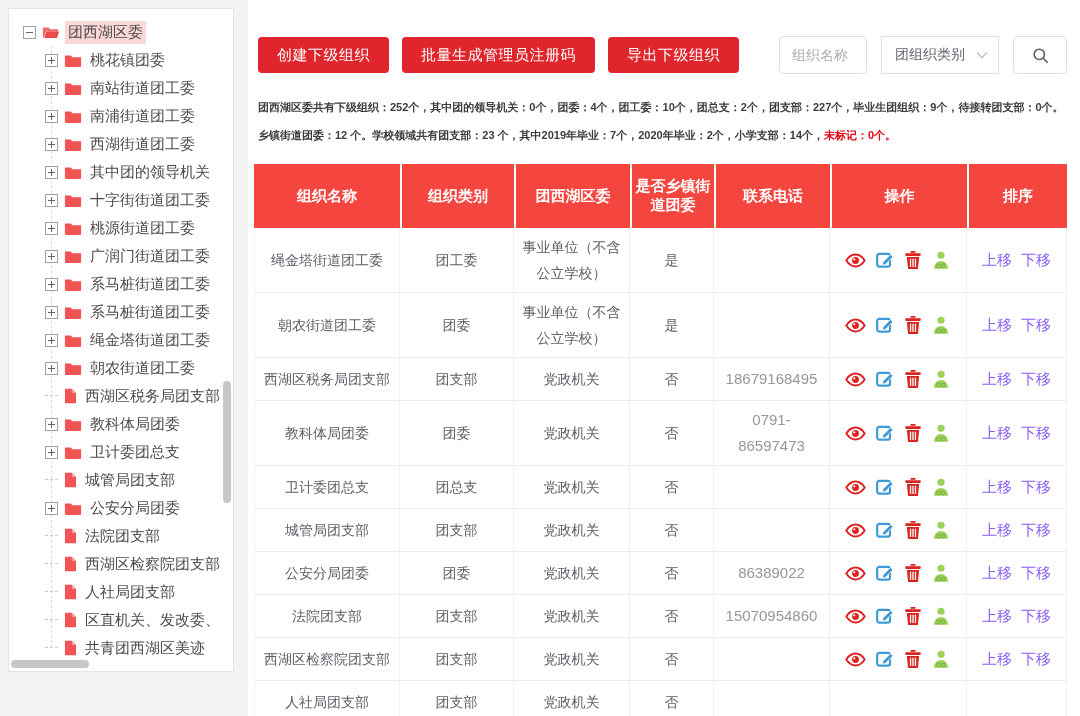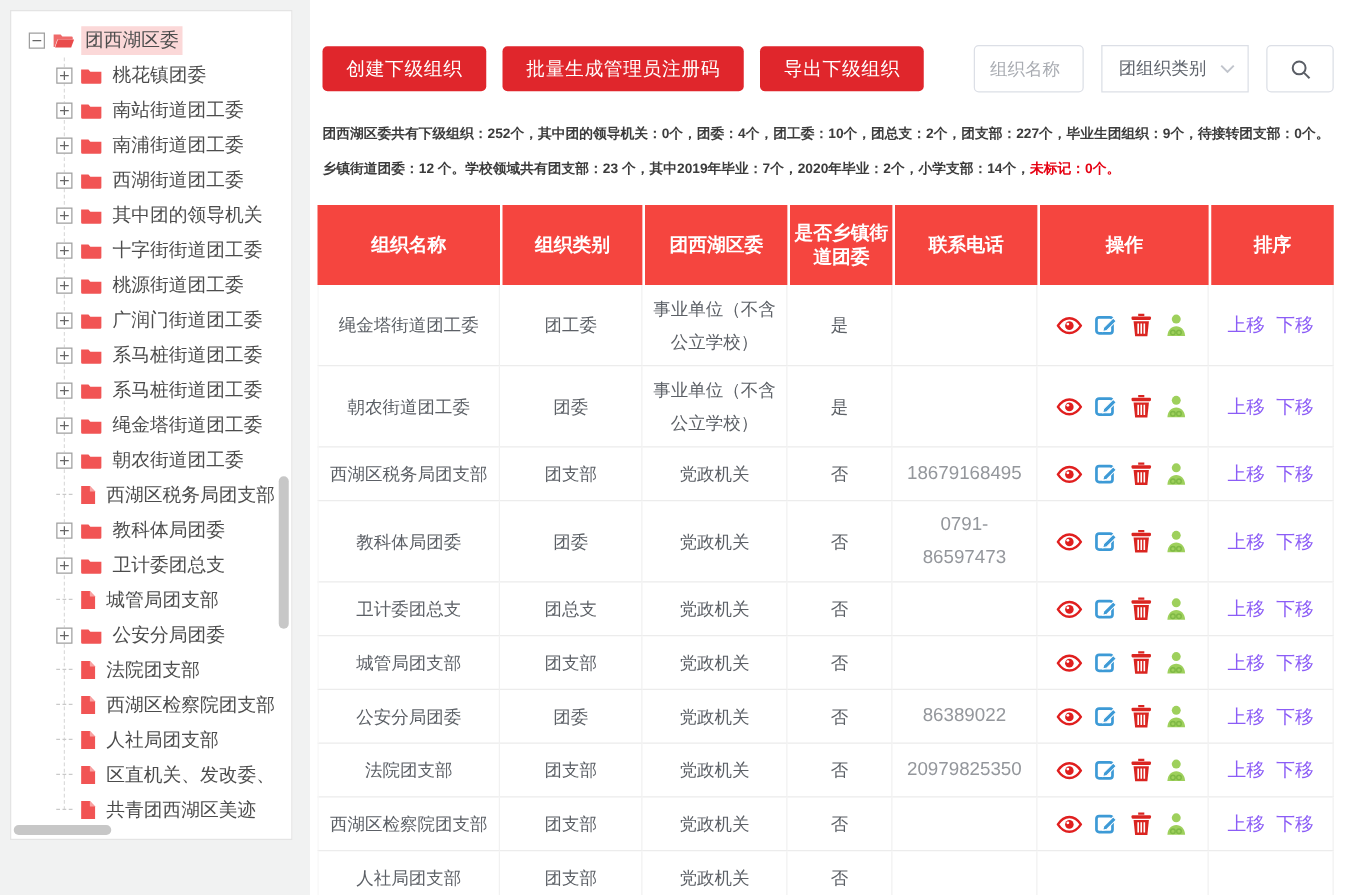--- a/index.html
+++ b/index.html
@@ -696,21 +696,21 @@
                 </button>
               </div>
             </td>
             <td class="sort-cell"><a>上移</a><a>下移</a></td>
           </tr>
           <tr>
             <td>法院团支部</td>
             <td>团支部</td>
             <td>党政机关</td>
             <td>否</td>
-            <td class="phone">20979825350</td>
+            <td class="phone">15070954860</td>
             <td>
               <div class="actions">
                 <button class="icon-btn">
                   <span style="display: inline-flex;">
                     <svg viewBox="0 0 24 24" width="21" height="21">
                       <path d="M12 5.2C6.6 5.2 2.6 10.3 1.5 12c1.1 1.7 5.1 6.8 10.5 6.8S21.4 13.7 22.5 12C21.4 10.3 17.4 5.2 12 5.2z" fill="none" stroke="#e01f1f" stroke-width="2.2"></path>
                       <circle cx="12" cy="12" r="3.9" fill="#e01f1f"></circle>
                       <circle cx="10.6" cy="10.6" r="1.3" fill="#fff"></circle>
                     </svg>
                   </span>

